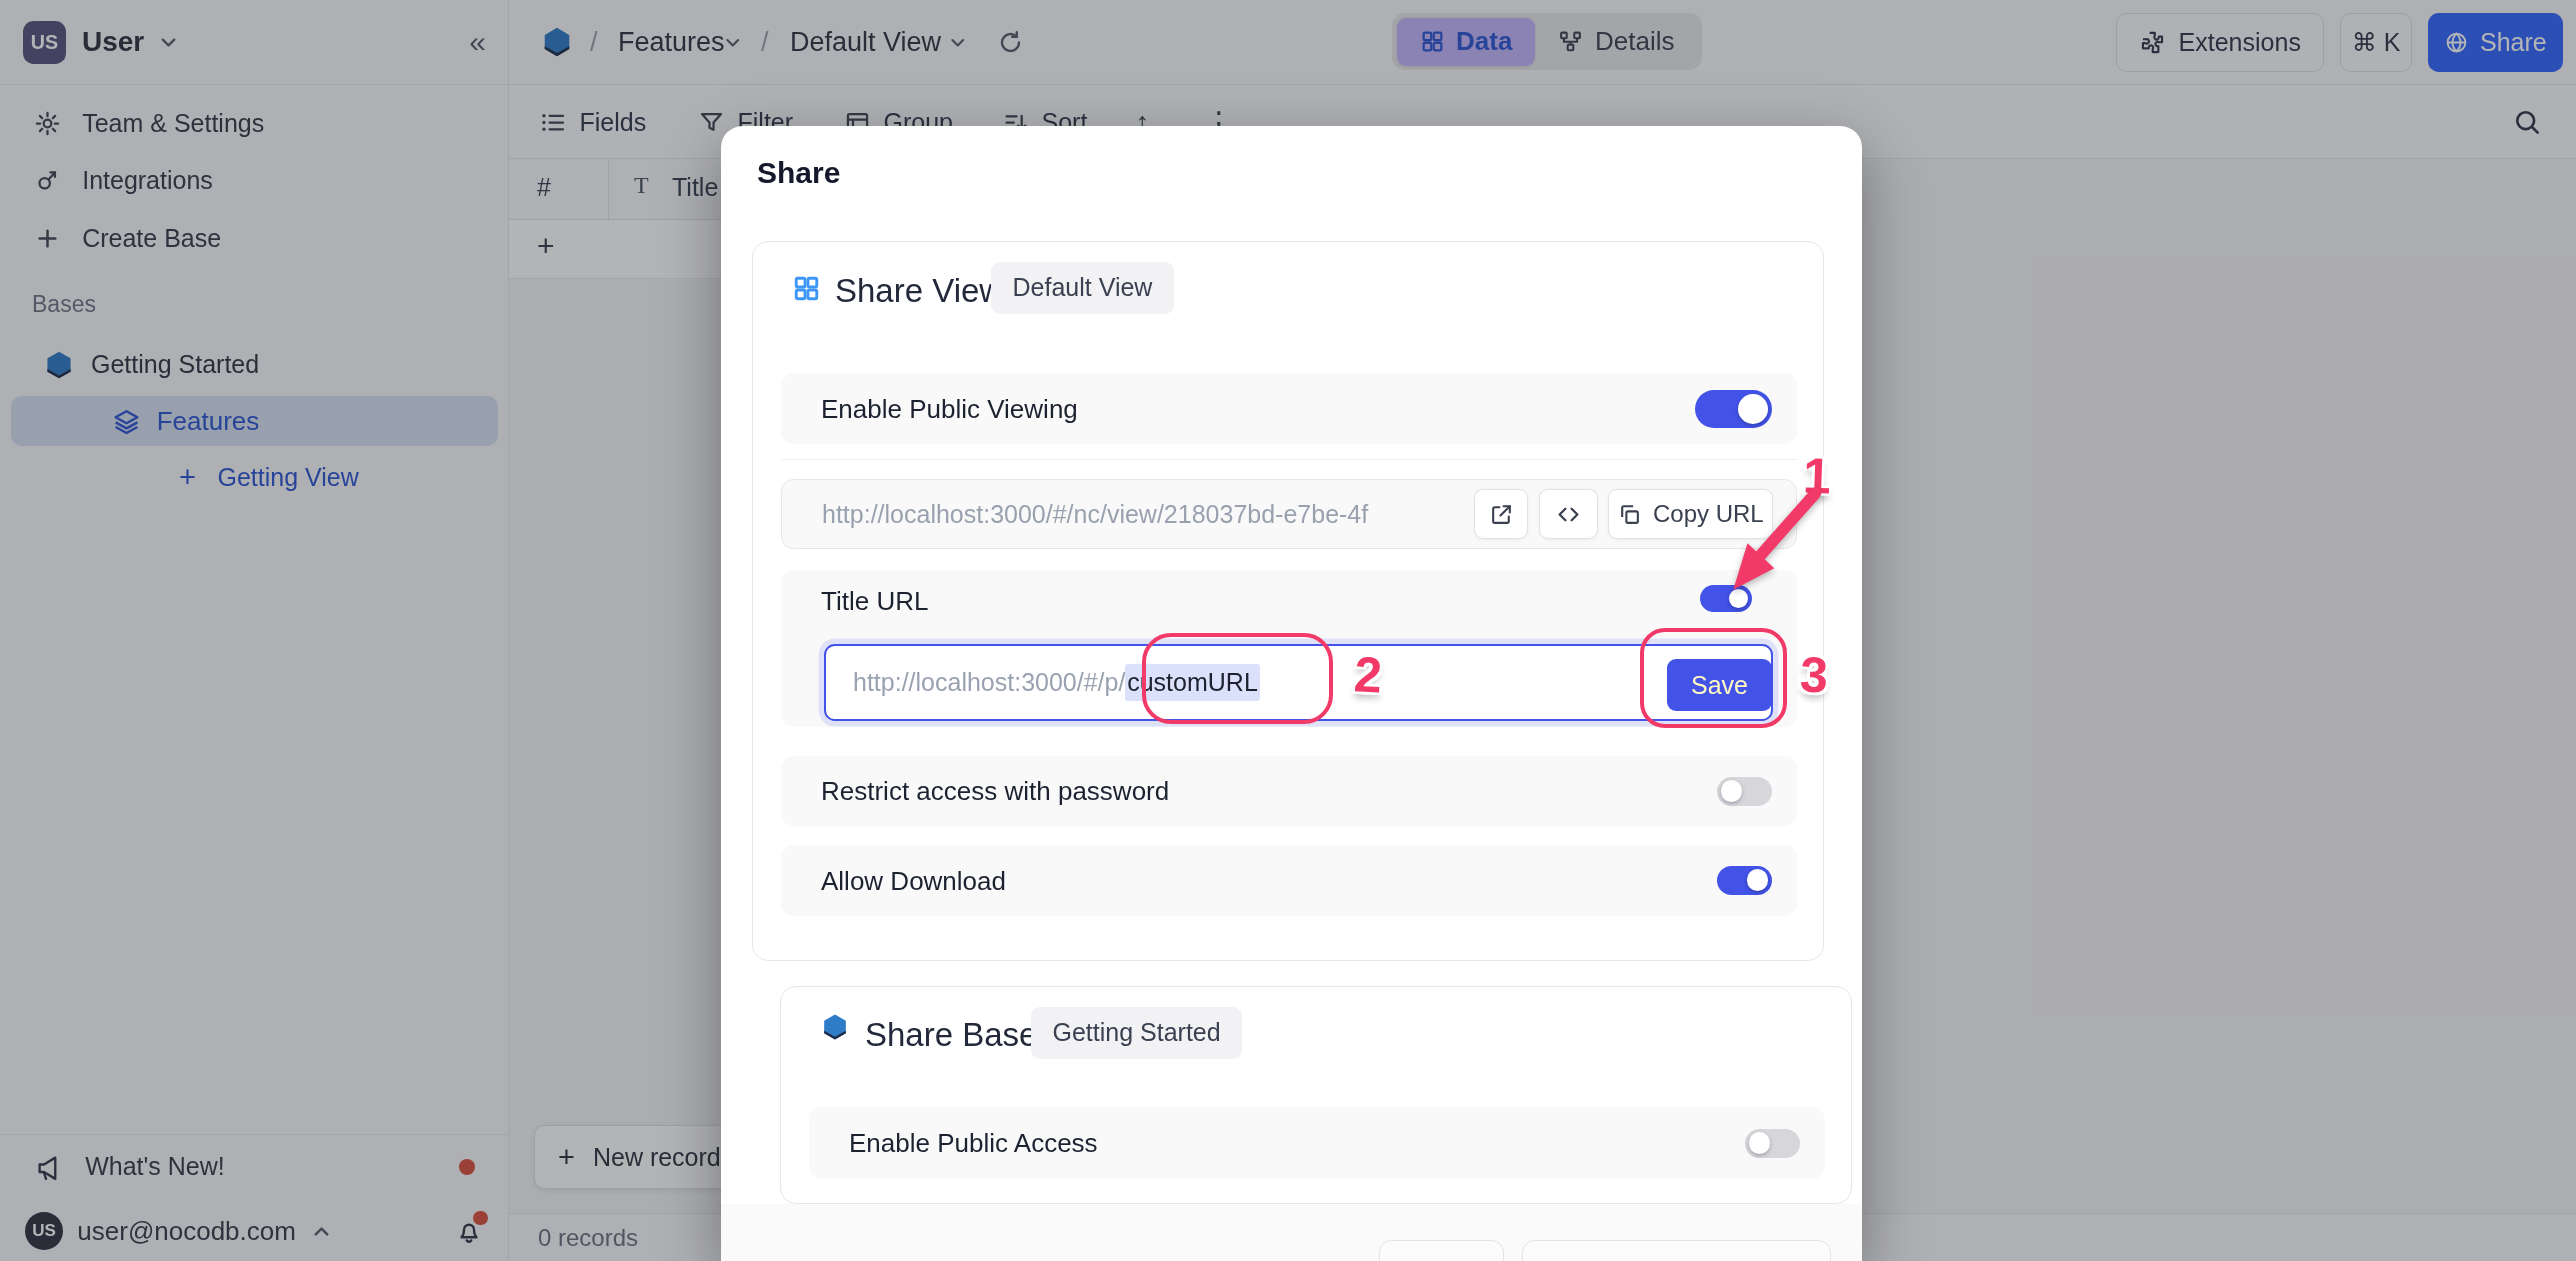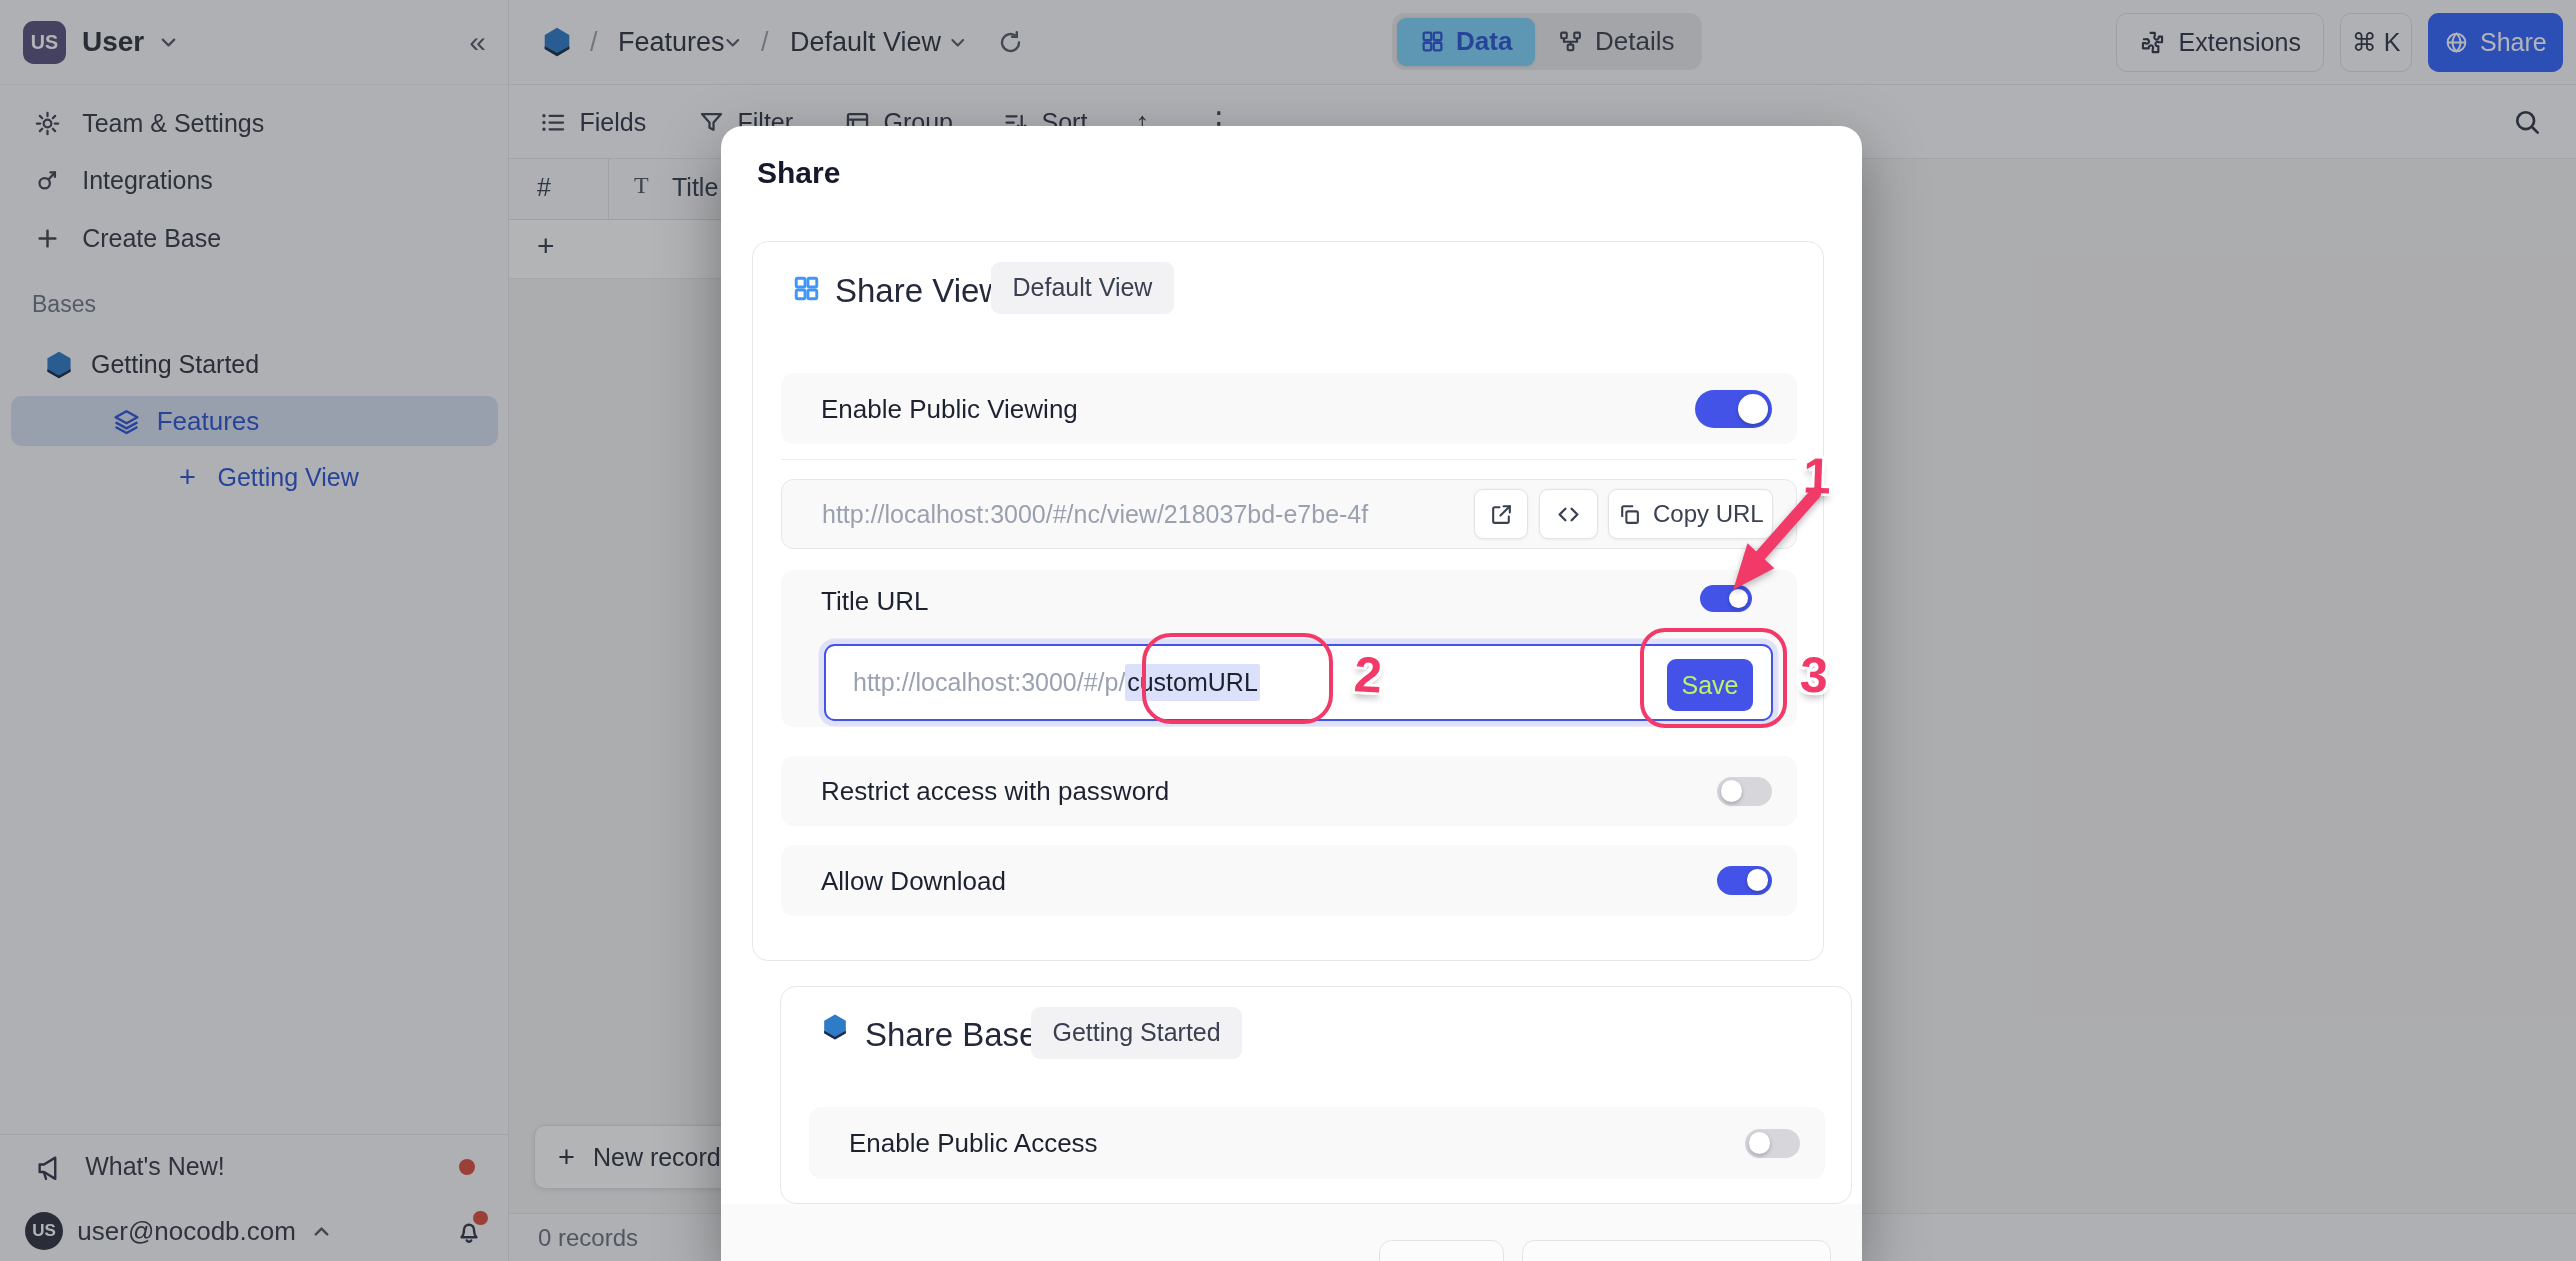--- a/index.html
+++ b/index.html
@@ -23,21 +23,21 @@
   .dot{width:16px;height:16px;border-radius:50%;background:#d9503f;}
   .bottom-div{position:absolute;left:0;top:1134px;width:509px;border-top:1.3px solid #e7e7e9;}
   .user-avatar{width:38px;height:38px;border-radius:50%;background:#30323f;color:#fff;font-weight:700;font-size:17px;display:flex;align-items:center;justify-content:center;}
 
   
   #topbar{position:absolute;left:509px;top:0;width:2067px;height:85px;background:#f9f9fa;border-bottom:1.3px solid #e7e7e9;box-sizing:border-box;}
   .crumb{font-size:27px;font-weight:500;color:#2f3441;}
   .slash{font-size:27px;color:#9aa0ab;}
   .seg{position:absolute;left:883px;top:13.4px;height:57px;background:#e9e9ec;border-radius:12.5px;display:flex;align-items:center;padding:0 4.5px;box-sizing:border-box;}
   .seg .opt{height:48px;border-radius:9px;display:flex;align-items:center;gap:11.6px;padding:0 23px;font-size:26px;color:#3c4250;}
-  .seg .opt.active{background:#7dd3fc;color:#2b55d4;font-weight:600;box-shadow:0 0.9px 3.6px rgba(0,0,0,.10);}
+  .seg .opt.active{background:#c4b5fd;color:#2b55d4;font-weight:600;box-shadow:0 0.9px 3.6px rgba(0,0,0,.10);}
   .top-btn{position:absolute;top:12.5px;height:59px;border:1.3px solid #dfdfe3;background:#fbfbfc;border-radius:10.7px;display:flex;align-items:center;justify-content:center;gap:12.5px;font-size:25px;color:#32384a;box-sizing:border-box;}
   .share-btn{position:absolute;top:12.5px;height:59px;border-radius:10.7px;background:#3366ff;color:#fff;display:flex;align-items:center;justify-content:center;gap:10.7px;font-size:25px;font-weight:500;}
 
   
   #toolbar{position:absolute;left:509px;top:85px;width:2067px;height:74px;background:#fbfbfc;border-bottom:1.3px solid #e7e7e9;box-sizing:border-box;}
   .tb-item{position:absolute;top:0;height:74px;display:flex;align-items:center;gap:12.5px;font-size:25px;color:#32384a;}
   #content{position:absolute;left:509px;top:159px;width:2067px;height:1054px;background:#f4f4f5;}
   .thead{position:absolute;left:0;top:0;width:617px;height:61px;background:#f9f9fa;border-bottom:1.3px solid #e2e2e5;border-right:1.3px solid #e2e2e5;box-sizing:border-box;}
   .tcell-div{position:absolute;left:99px;top:0;height:100%;border-left:1.3px solid #e2e2e5;}
   .plusrow{position:absolute;left:0;top:61px;width:617px;height:59px;background:#fff;border-bottom:1.3px solid #ececef;border-right:1.3px solid #ececef;box-sizing:border-box;}
@@ -53,21 +53,21 @@
   .card{position:absolute;left:31px;width:1072px;border:1.3px solid #e7e7e9;border-radius:16px;box-sizing:border-box;background:#fff;}
   .sec-head{font-size:33px;font-weight:500;color:#23293a;}
   .pill{height:52px;background:#f2f2f4;border-radius:9px;display:flex;align-items:center;padding:0 21.5px;font-size:25px;color:#3a4050;}
   .grow{position:absolute;left:28px;width:1016px;background:#f9f9fa;border-radius:12.5px;box-sizing:border-box;}
   .row-label{position:absolute;left:40px;top:50%;transform:translateY(-50%);font-size:26px;color:#1c2230;}
   .urlbox{position:absolute;left:28px;top:237px;width:1016px;height:70px;background:#f9f9fa;border:1.3px solid #e7e7e9;border-radius:12.5px;box-sizing:border-box;}
   .url-text{position:absolute;left:40px;top:50%;transform:translateY(-50%);font-size:25px;color:#99a1af;}
   .mini-btn{position:absolute;top:9px;height:50px;background:#fff;border:1.3px solid #e3e3e7;border-radius:9px;box-shadow:0 0.9px 2.7px rgba(0,0,0,.06);display:flex;align-items:center;justify-content:center;gap:10.7px;color:#3a4050;font-size:24px;box-sizing:border-box;}
   .cust-input{position:absolute;left:43px;top:74px;width:949px;height:77px;background:#fff;border:2.7px solid #4353e8;border-radius:10.7px;box-shadow:0 0 0 5.4px rgba(67,83,232,.14);box-sizing:border-box;display:flex;align-items:center;padding-left:27px;font-size:25px;}
   .sel-text{background:#dbe1fa;border-radius:2.7px;color:#1d2130;padding:3.6px 1.8px;}
-  .save-btn{position:absolute;left:886px;top:89px;width:86px;height:52px;background:#4353e8;border-radius:9px;color:#bef264;font-size:25px;display:flex;align-items:center;justify-content:center;}
+  .save-btn{position:absolute;left:886px;top:89px;width:105px;height:52px;background:#4353e8;border-radius:9px;color:#fef9c3;font-size:25px;display:flex;align-items:center;justify-content:center;}
   .cut-btn{position:absolute;top:1114px;height:72px;background:#fcfcfd;border:1.3px solid #e3e3e6;border-radius:12.5px;box-sizing:border-box;}
   .modal-foot{position:absolute;left:0;top:1078px;width:1141px;height:57px;background:#fafafb;}
 
   
   .tgl{position:absolute;border-radius:894px;background:#d7d7db;}
   .tgl .knob{position:absolute;top:3.6px;left:3.6px;background:#fff;border-radius:894px;box-shadow:0 1.8px 4.5px rgba(15,23,42,.28);}
   .tgl.on{background:#4353e8;}
   .tgl.on .knob{left:auto;right:3.6px;}
   .tgl-lg{width:77px;height:38px;}.tgl-lg .knob{width:30px;height:30px;}
   .tgl-md{width:55px;height:29px;}.tgl-md .knob{width:21.5px;height:21.5px;}

